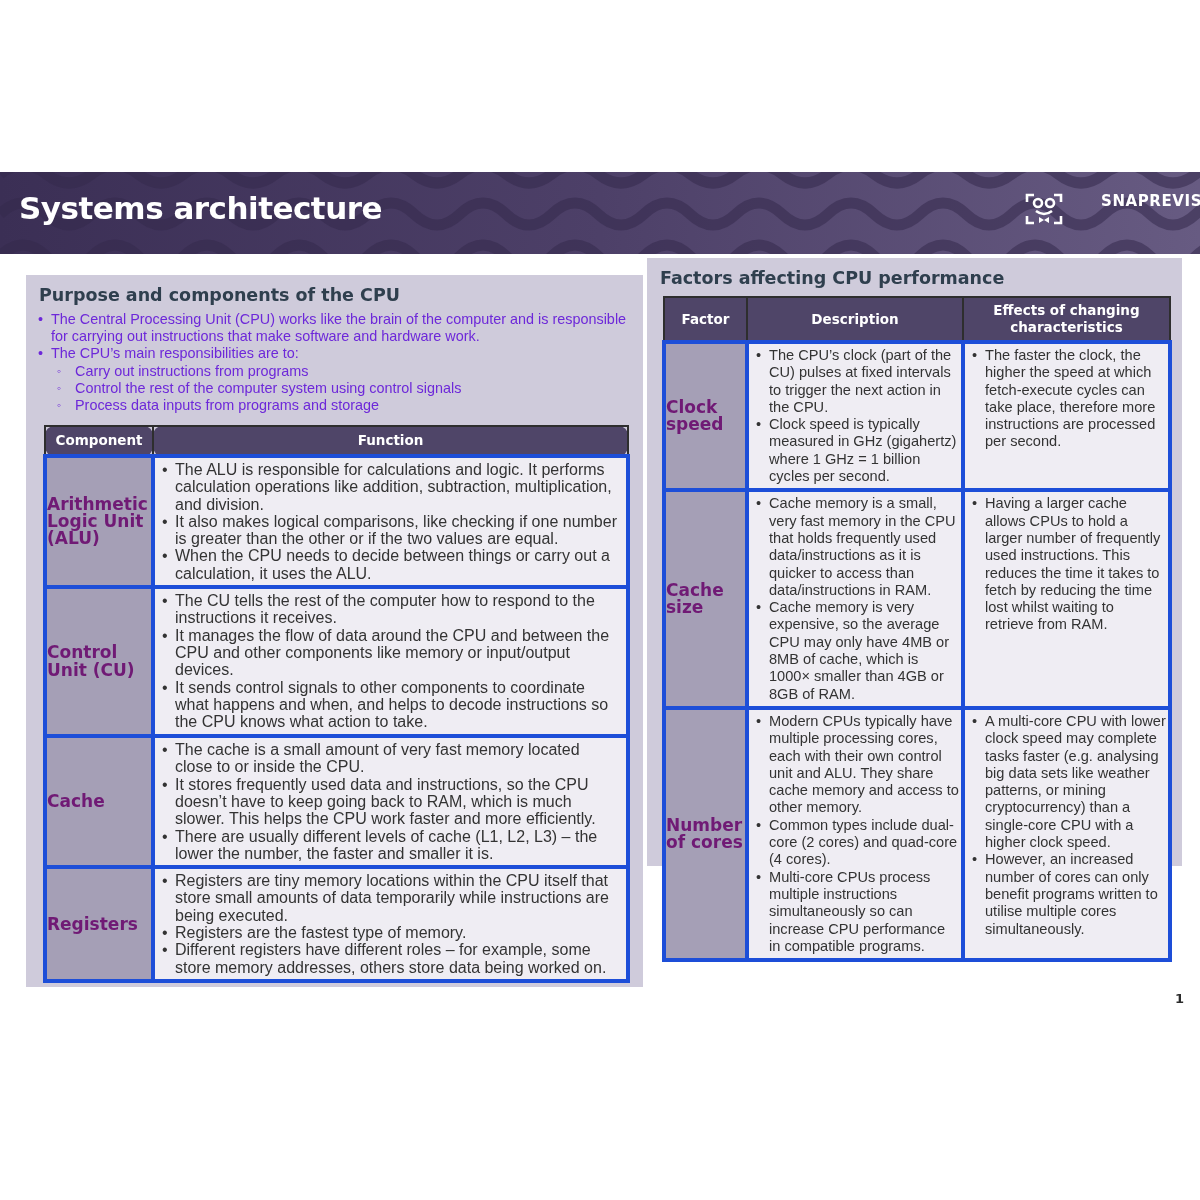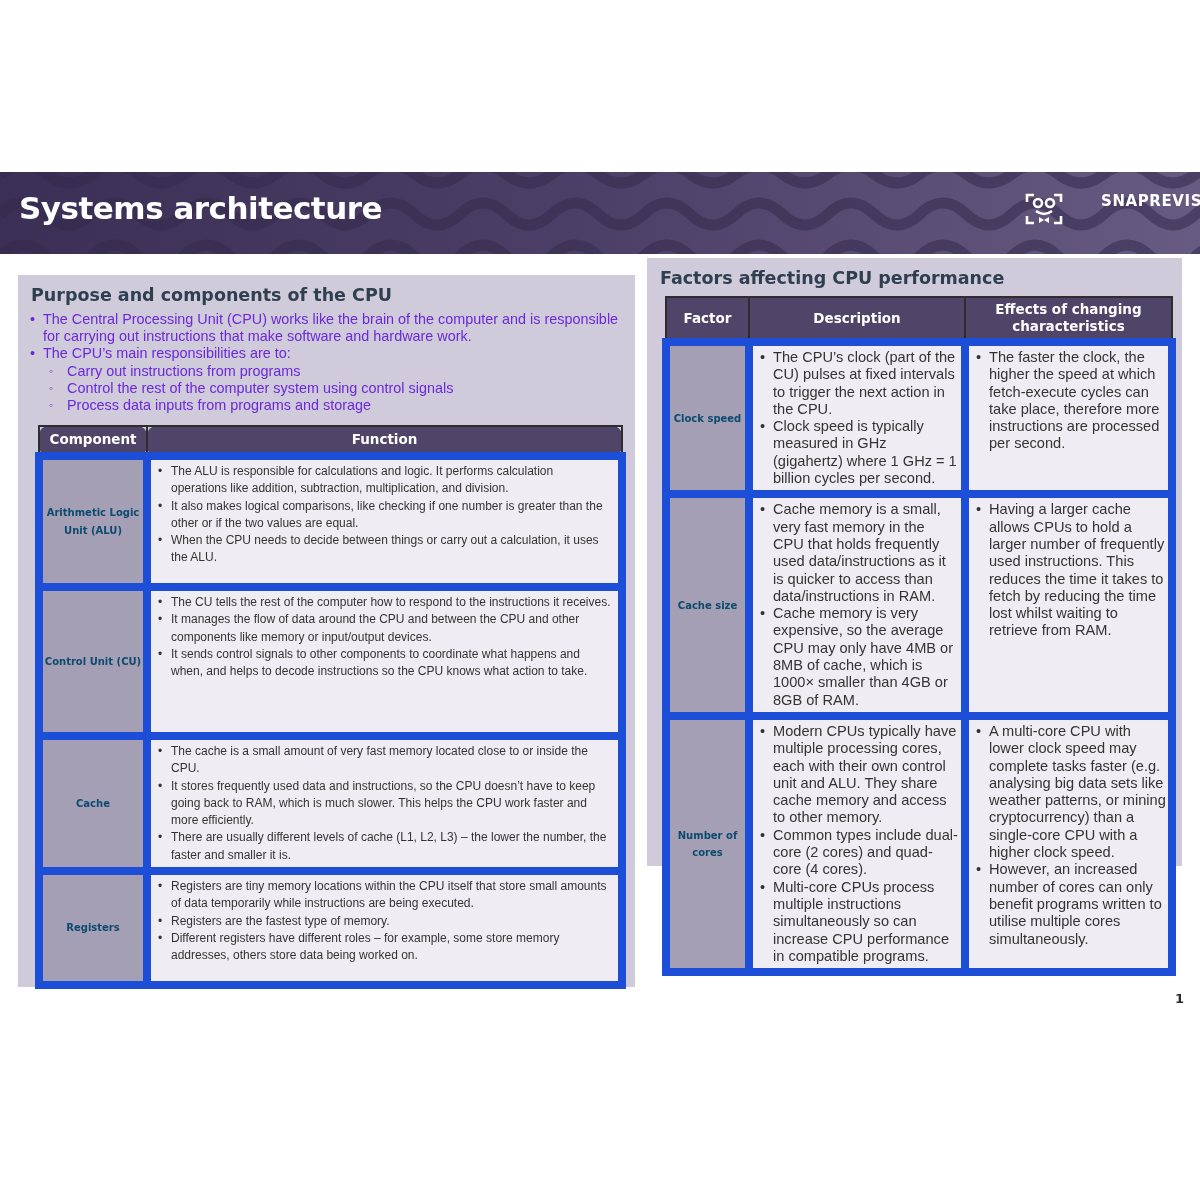--- a/index.html
+++ b/index.html
@@ -18,21 +18,21 @@
     font-size: 31px; color: #ffffff; letter-spacing: -0.5px;
   }
   .brand { position: absolute; left: 1025px; top: 20px; height: 34px; display: flex; align-items: flex-start; gap: 28px; }
   .brand-logo { width: 38px; height: 34px; }
   .brand-name {
     margin-left: 10px; font-family: "DejaVu Sans", sans-serif; font-weight: bold;
     font-size: 15px; color: #ffffff; letter-spacing: 0.6px;
   }
 
   .panel { position: absolute; background: #cfcbdb; }
-  .panel-left { left: 18px; top: 275px; width: 617px; height: 712px; }
+  .panel-left { left: 26px; top: 275px; width: 617px; height: 712px; }
   .panel-right { left: 647px; top: 258px; width: 535px; height: 608px; }
 
   .panel-title {
     position: absolute; font-family: "DejaVu Sans", sans-serif; font-weight: bold;
     font-size: 17.5px; color: #2f3f4e;
   }
   .panel-left .panel-title { left: 13px; top: 10px; }
   .panel-right .panel-title { left: 13px; top: 10px; }
 
   .intro { position: absolute; left: 12px; top: 36px; width: 600px; font-size: 14.4px; line-height: 17.2px; color: #6d28d9; }
@@ -40,26 +40,26 @@
   .intro li::before { content: "•"; position: absolute; left: 0; top: 0; }
   .intro li.sub { padding-left: 37px; }
   .intro li.sub::before { content: "◦"; left: 19px; font-size: 12px; }
 
   table { border-collapse: collapse; position: absolute; table-layout: fixed; }
   th {
     background: #4f4568; color: #ffffff; font-family: "DejaVu Sans", sans-serif;
     font-weight: bold; font-size: 13.5px; border: 2px solid #2e2e2e; text-align: center;
     line-height: 17px;
   }
-  td { border: 8px solid #1d4ed8; vertical-align: middle; }
+  td { border: 4px solid #1d4ed8; vertical-align: middle; }
   td.label {
-    background: #a59fb6; text-align: center; font-family: "DejaVu Sans", sans-serif;
-    font-weight: bold; font-size: 10px; color: #0c4a6e; line-height: 17.3px;
-  }
-  td.body { background: #efedf3; vertical-align: top; font-size: 12px; line-height: 17.3px; color: #333; }
+    background: #a59fb6; text-align: left; font-family: "DejaVu Sans", sans-serif;
+    font-weight: bold; font-size: 17px; color: #701a75; line-height: 17.3px;
+  }
+  td.body { background: #efedf3; vertical-align: top; font-size: 16px; line-height: 17.3px; color: #333; }
   td.body ul { list-style: none; }
   td.body li { position: relative; padding-left: 20px; }
   td.body li::before { content: "•"; position: absolute; left: 7px; top: 0; }
 
   .cpu-table { left: 17px; top: 150px; width: 583px; }
   .cpu-table th { height: 30px; border-radius: 9px; }
   .cpu-table td.body { padding: 3px 6px 3px 0; }
 
   .perf-table { left: 15px; top: 38px; width: 506px; border-radius: 12px; }
   .perf-table th { height: 45px; }

